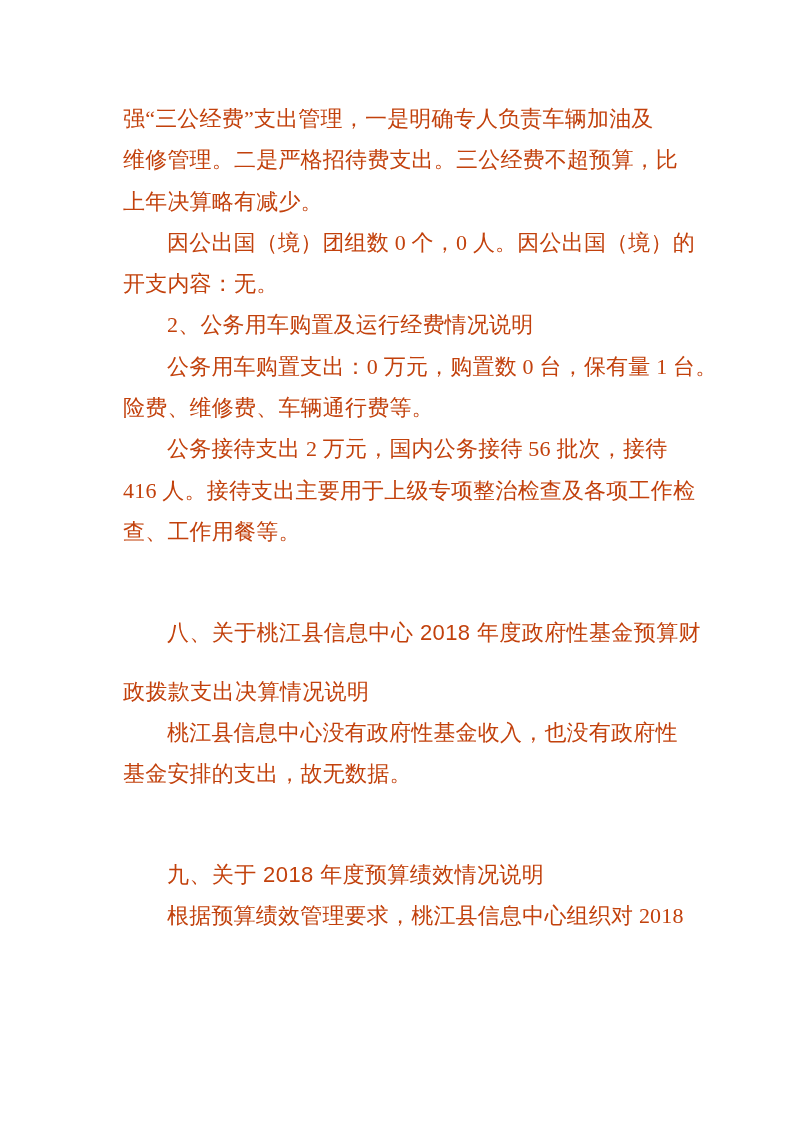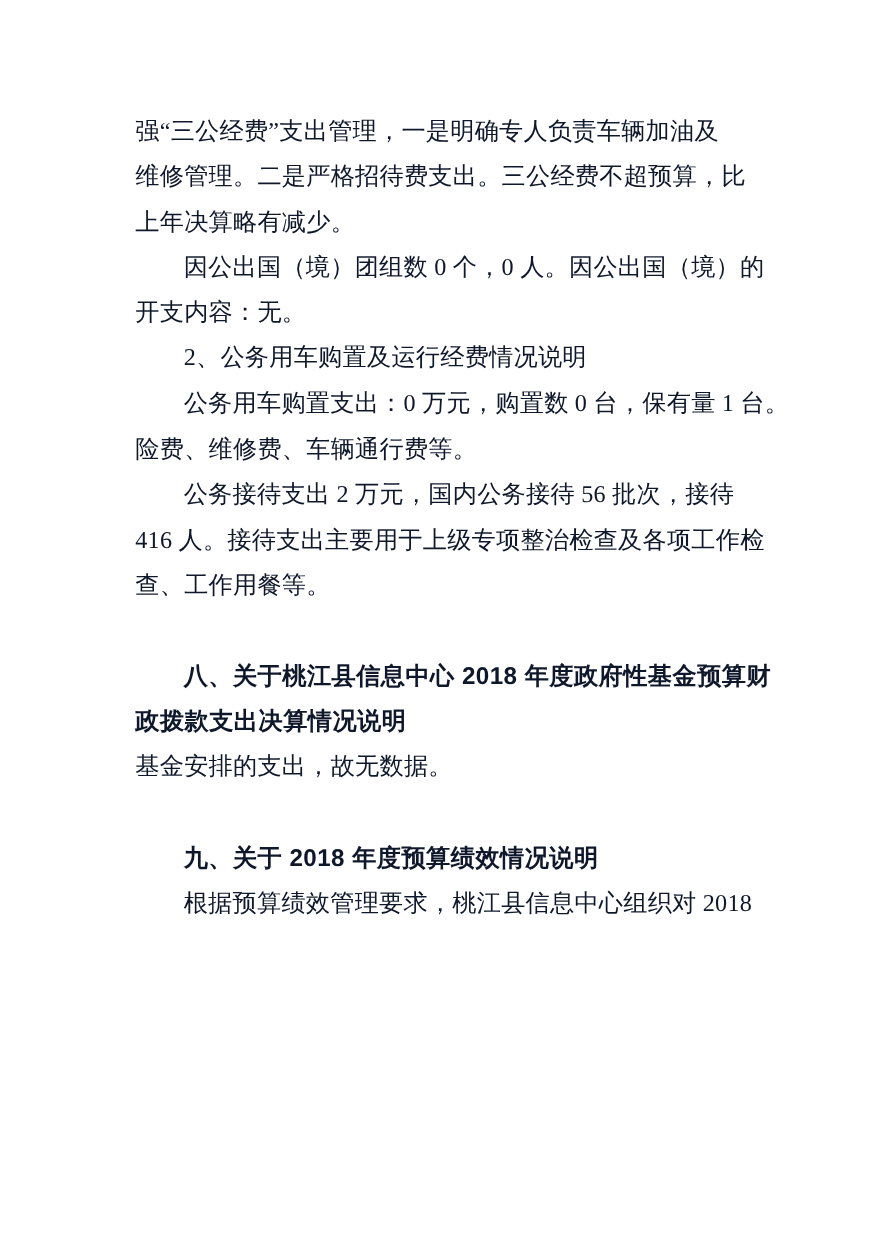--- a/index.html
+++ b/index.html
@@ -7,42 +7,43 @@
     padding: 0;
     background: #ffffff;
   }
   .page {
     position: relative;
     width: 793px;
     height: 1122px;
     background: #ffffff;
     overflow: hidden;
     font-family: "Liberation Serif", "DejaVu Serif", serif;
-    color: #0f172a;
+    color: #c2410c;
   }
   .content {
     position: absolute;
     top: 98px;
     left: 123px;
     width: 560px;
   }
   .line {
     height: 41.3px;
     line-height: 41.3px;
     font-size: 22px;
     white-space: nowrap;
     letter-spacing: 0.2px;
   }
   .indent {
     text-indent: 44px;
   }
   .heading {
     font-family: "Liberation Sans", "DejaVu Sans", sans-serif;
-    font-weight: 700;
+    font-weight: 400;
     letter-spacing: 0.4px;
+    margin-top: 18px;
   }
   .spacer {
     height: 41.3px;
   }
 </style>
 </head>
 <body>
 
 <div class="page">
   <div class="content">
@@ -53,18 +54,19 @@
     <div class="line">开支内容：无。</div>
     <div class="line indent">2、公务用车购置及运行经费情况说明</div>
     <div class="line indent">公务用车购置支出：0 万元，购置数 0 台，保有量 1 台。</div>
     <div class="line">险费、维修费、车辆通行费等。</div>
     <div class="line indent">公务接待支出 2 万元，国内公务接待 56 批次，接待</div>
     <div class="line">416 人。接待支出主要用于上级专项整治检查及各项工作检</div>
     <div class="line">查、工作用餐等。</div>
     <div class="line spacer"></div>
     <div class="line indent heading">八、关于桃江县信息中心 2018 年度政府性基金预算财</div>
     <div class="line heading">政拨款支出决算情况说明</div>
+    <div class="line indent">桃江县信息中心没有政府性基金收入，也没有政府性</div>
     <div class="line">基金安排的支出，故无数据。</div>
     <div class="line spacer"></div>
     <div class="line indent heading">九、关于 2018 年度预算绩效情况说明</div>
     <div class="line indent">根据预算绩效管理要求，桃江县信息中心组织对 2018</div>
   </div>
 </div>
 
 </body></html>

